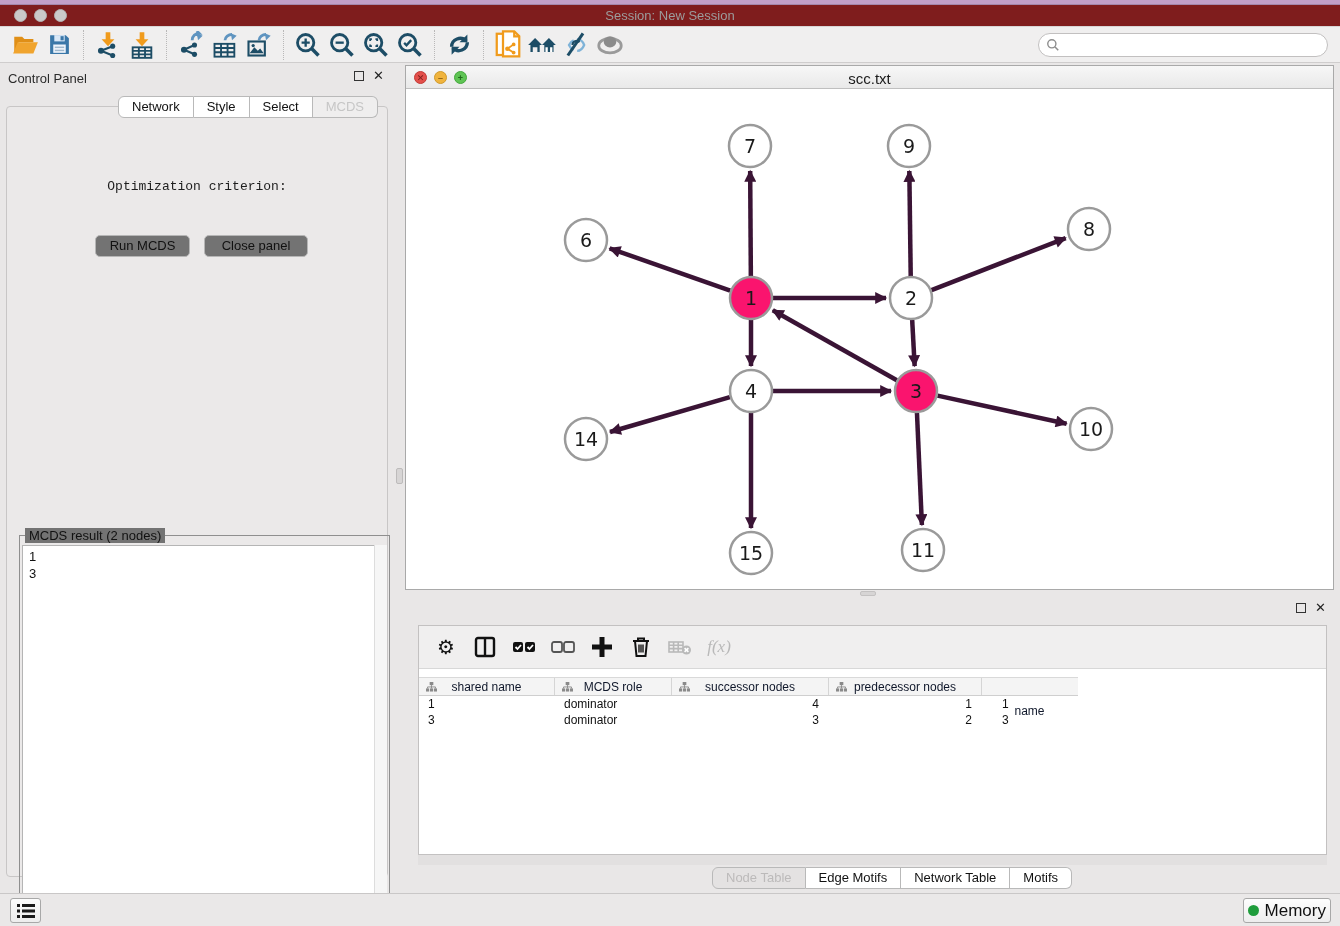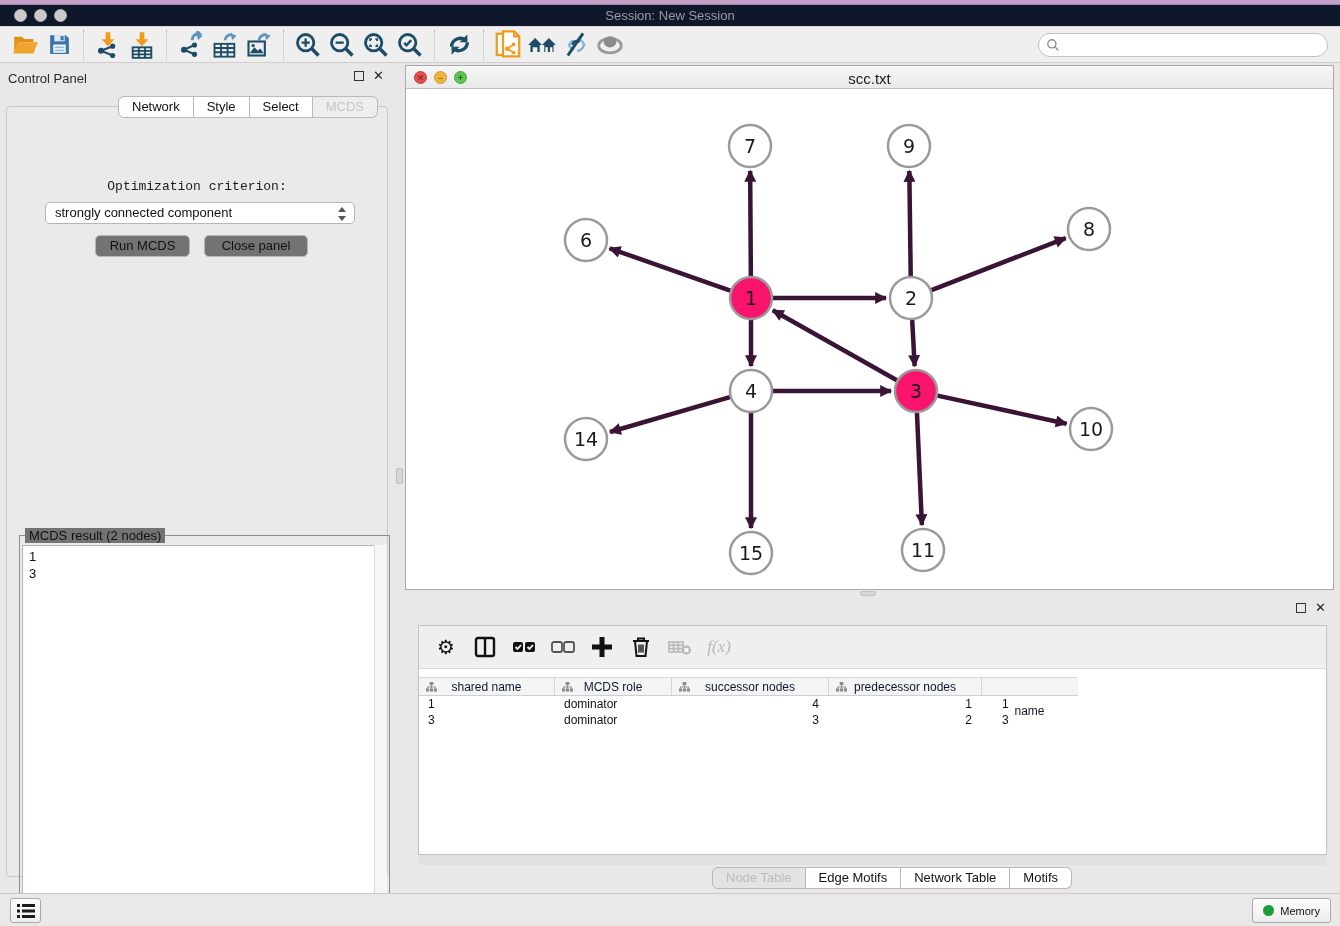--- a/index.html
+++ b/index.html
@@ -1,21 +1,21 @@
 <!DOCTYPE html>
 <html><head>
 <meta charset="utf-8">
 <style>
   * { margin:0; padding:0; box-sizing:border-box; }
   html,body { width:1340px; height:926px; overflow:hidden; }
   body { font-family:"Liberation Sans","DejaVu Sans",sans-serif; background:#e9e7e7; position:relative; }
   .app { position:absolute; inset:0; }
 
   
-  .titlebar { position:absolute; left:0; top:0; width:1340px; height:27px; background:#0f172a; border-bottom:1px solid #d8d6d6; }
+  .titlebar { position:absolute; left:0; top:0; width:1340px; height:27px; background:#7f1d1d; border-bottom:1px solid #d8d6d6; }
   .titlebar .accent { position:absolute; left:0; top:0; width:100%; height:5px; background:#c2a0c8; border-bottom:1px solid #a487ab; }
   .tl-dots { position:absolute; left:14px; top:9px; display:flex; gap:7px; }
   .tl-dot { width:13px; height:13px; border-radius:50%; background:#cbcaca; border:1px solid #b3b2b2; }
   .win-title { position:absolute; left:0; right:0; top:8px; text-align:center; font-size:13px; color:#9c9c9c; }
 
   
   .toolbar { position:absolute; left:0; top:27px; width:1340px; height:36px; background:#f0efef; border-bottom:1px solid #cfcdcd; display:flex; align-items:center; padding-left:8px; }
   .tbtn { width:34px; height:30px; display:flex; align-items:center; justify-content:center; flex:0 0 auto; }
   .tbtn svg { display:block; }
   .tsep { width:1px; height:30px; margin:0 7px; border-left:1px dotted #b9b8b8; flex:0 0 auto; }
@@ -82,21 +82,21 @@
   .g-row { display:flex; height:16px; }
   .g-cell { font-size:12px; color:#111; line-height:16px; overflow:hidden; white-space:nowrap; }
   .tp-hscroll { position:absolute; left:13px; top:258px; width:909px; height:10px; background:#e2e0e0; }
   .tp-segbar { left:267px; top:270px; }
   .tp-segbar .seg.selected { background:#e4e2e2; color:#bcbaba; }
 
   
   .statusbar { position:absolute; left:0; top:893px; width:1340px; height:33px; background:#eae8e8; border-top:1px solid #c9c7c7; }
   .sb-btn { position:absolute; top:4px; height:25px; background:linear-gradient(#fdfdfd,#ededed); border:1px solid #a8a8a8; border-radius:3px; display:flex; align-items:center; justify-content:center; }
   .sb-list { left:10px; width:31px; }
-  .sb-memory { right:9px; padding:0 10px; gap:6px; font-size:11px; color:#111;text-align:center; }
+  .sb-memory { right:9px; padding:0 4px; gap:6px; font-size:17px; color:#111;text-align:center; }
   .mem-dot { width:11px; height:11px; border-radius:50%; background:#1f9d3c; }
 </style>
 </head>
 <body>
 
 <div class="app">
 
   <div class="titlebar">
     <div class="accent"></div>
     <div class="tl-dots">
@@ -262,27 +262,20 @@
       </div>
     </div>
     <div class="segbar cp-segbar" id="cp-tabs">
         <div class="seg">Network</div>
         <div class="seg">Style</div>
         <div class="seg">Select</div>
         <div class="seg selected">MCDS</div>
       </div>
     <div class="cp-box">
       <div class="opt-label">Optimization criterion:</div>
-      <div class="dropdown">
-        <span>strongly connected component</span>
-        <span class="dd-arrows"><svg width="10" height="16" viewBox="0 0 10 16">
-              <path d="M5 1l4 5H1z" fill="#555"></path>
-              <path d="M5 15l4-5H1z" fill="#555"></path>
-            </svg></span>
-      </div>
       <div class="btn btn-run">Run MCDS</div>
       <div class="btn btn-closep">Close panel</div>
       <div class="result-group">
         <div class="result-legend">MCDS result (2 nodes)</div>
         <div class="result-area" id="result-area">1
 3</div>
         <div class="result-scroll"></div>
       </div>
     </div>
   </div>

